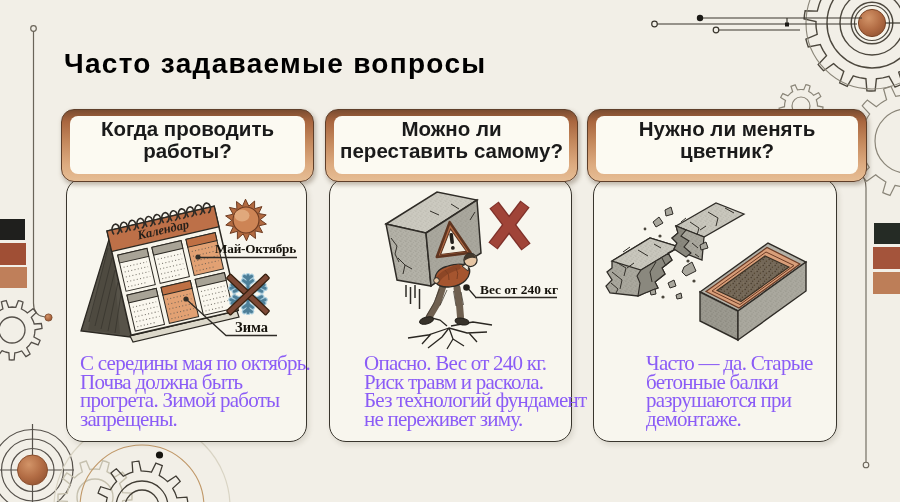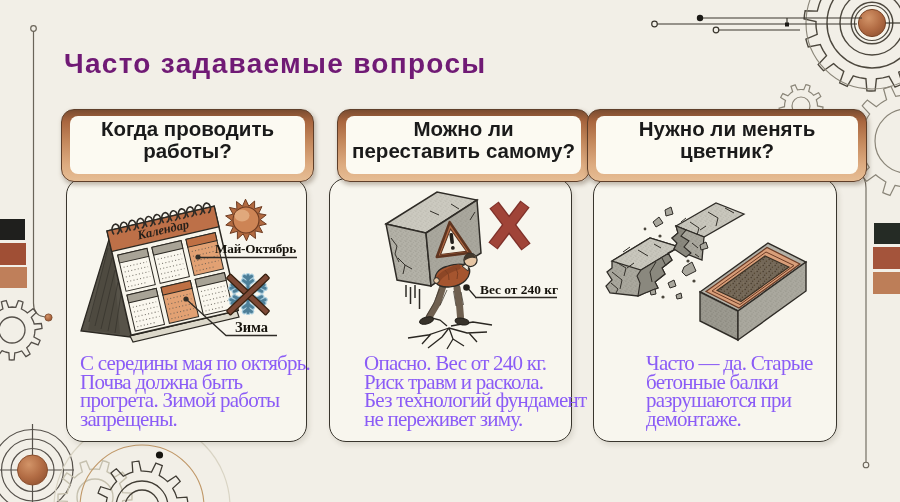--- a/index.html
+++ b/index.html
@@ -1,19 +1,19 @@
 <!DOCTYPE html>
 <html><head>
 <meta charset="utf-8">
 <style>
   html,body{margin:0;padding:0;}
   body{width:900px;height:502px;overflow:hidden;position:relative;
        background:#f2efe7;font-family:"Liberation Sans",sans-serif;}
   .abs{position:absolute;}
-  #title{left:64px;top:48px;font-size:28px;font-weight:bold;color:#701a75;letter-spacing:1.3px;}
+  #title{left:64px;top:48px;font-size:28px;font-weight:bold;color:#000000;letter-spacing:1.3px;}
   .card{position:absolute;top:178px;height:264px;width:241px;background:#f8f6ee;
         border:1.4px solid #39352d;border-radius:17px;box-sizing:border-box;
         box-shadow:2px 3px 5px rgba(90,80,60,.15);}
   .hdr{position:absolute;top:109px;height:73px;width:253px;border-radius:13px;
        background:linear-gradient(180deg,#7a4c30 0%,#a9663f 16%,#c58a5e 46%,#dcaa7f 76%,#e6bd94 100%);
        border:1.5px solid #5f3f2a;box-sizing:border-box;
        box-shadow:1.5px 2.5px 4px rgba(90,70,50,.35);}
   .hdr .in{position:absolute;left:8px;right:8px;top:6px;bottom:7px;background:#fcfaf2;
        border-radius:8px;display:flex;align-items:flex-end;justify-content:center;
        text-align:center;font-size:20.5px;font-weight:bold;color:#1a1a1a;line-height:22.2px;padding-bottom:12px;box-sizing:border-box;}
@@ -119,21 +119,21 @@
 
 <div id="title" class="abs">Часто задаваемые вопросы</div>
 
 <div class="card" style="left:66px"></div>
 <div class="card" style="left:329px;width:242.5px"></div>
 <div class="card" style="left:593px;width:243.5px"></div>
 
 <div class="hdr" style="left:61px">
     <div class="in">Когда проводить<br>работы?</div>
   </div>
-<div class="hdr" style="left:337px">
+<div class="hdr" style="left:325px">
     <div class="in">Можно ли<br>переставить самому?</div>
   </div>
 <div class="hdr" style="left:587px;width:280px">
     <div class="in">Нужно ли менять<br>цветник?</div>
   </div>
 
 <svg class="abs" width="900" height="502" style="left:0;top:0">
 
   <g>
 

